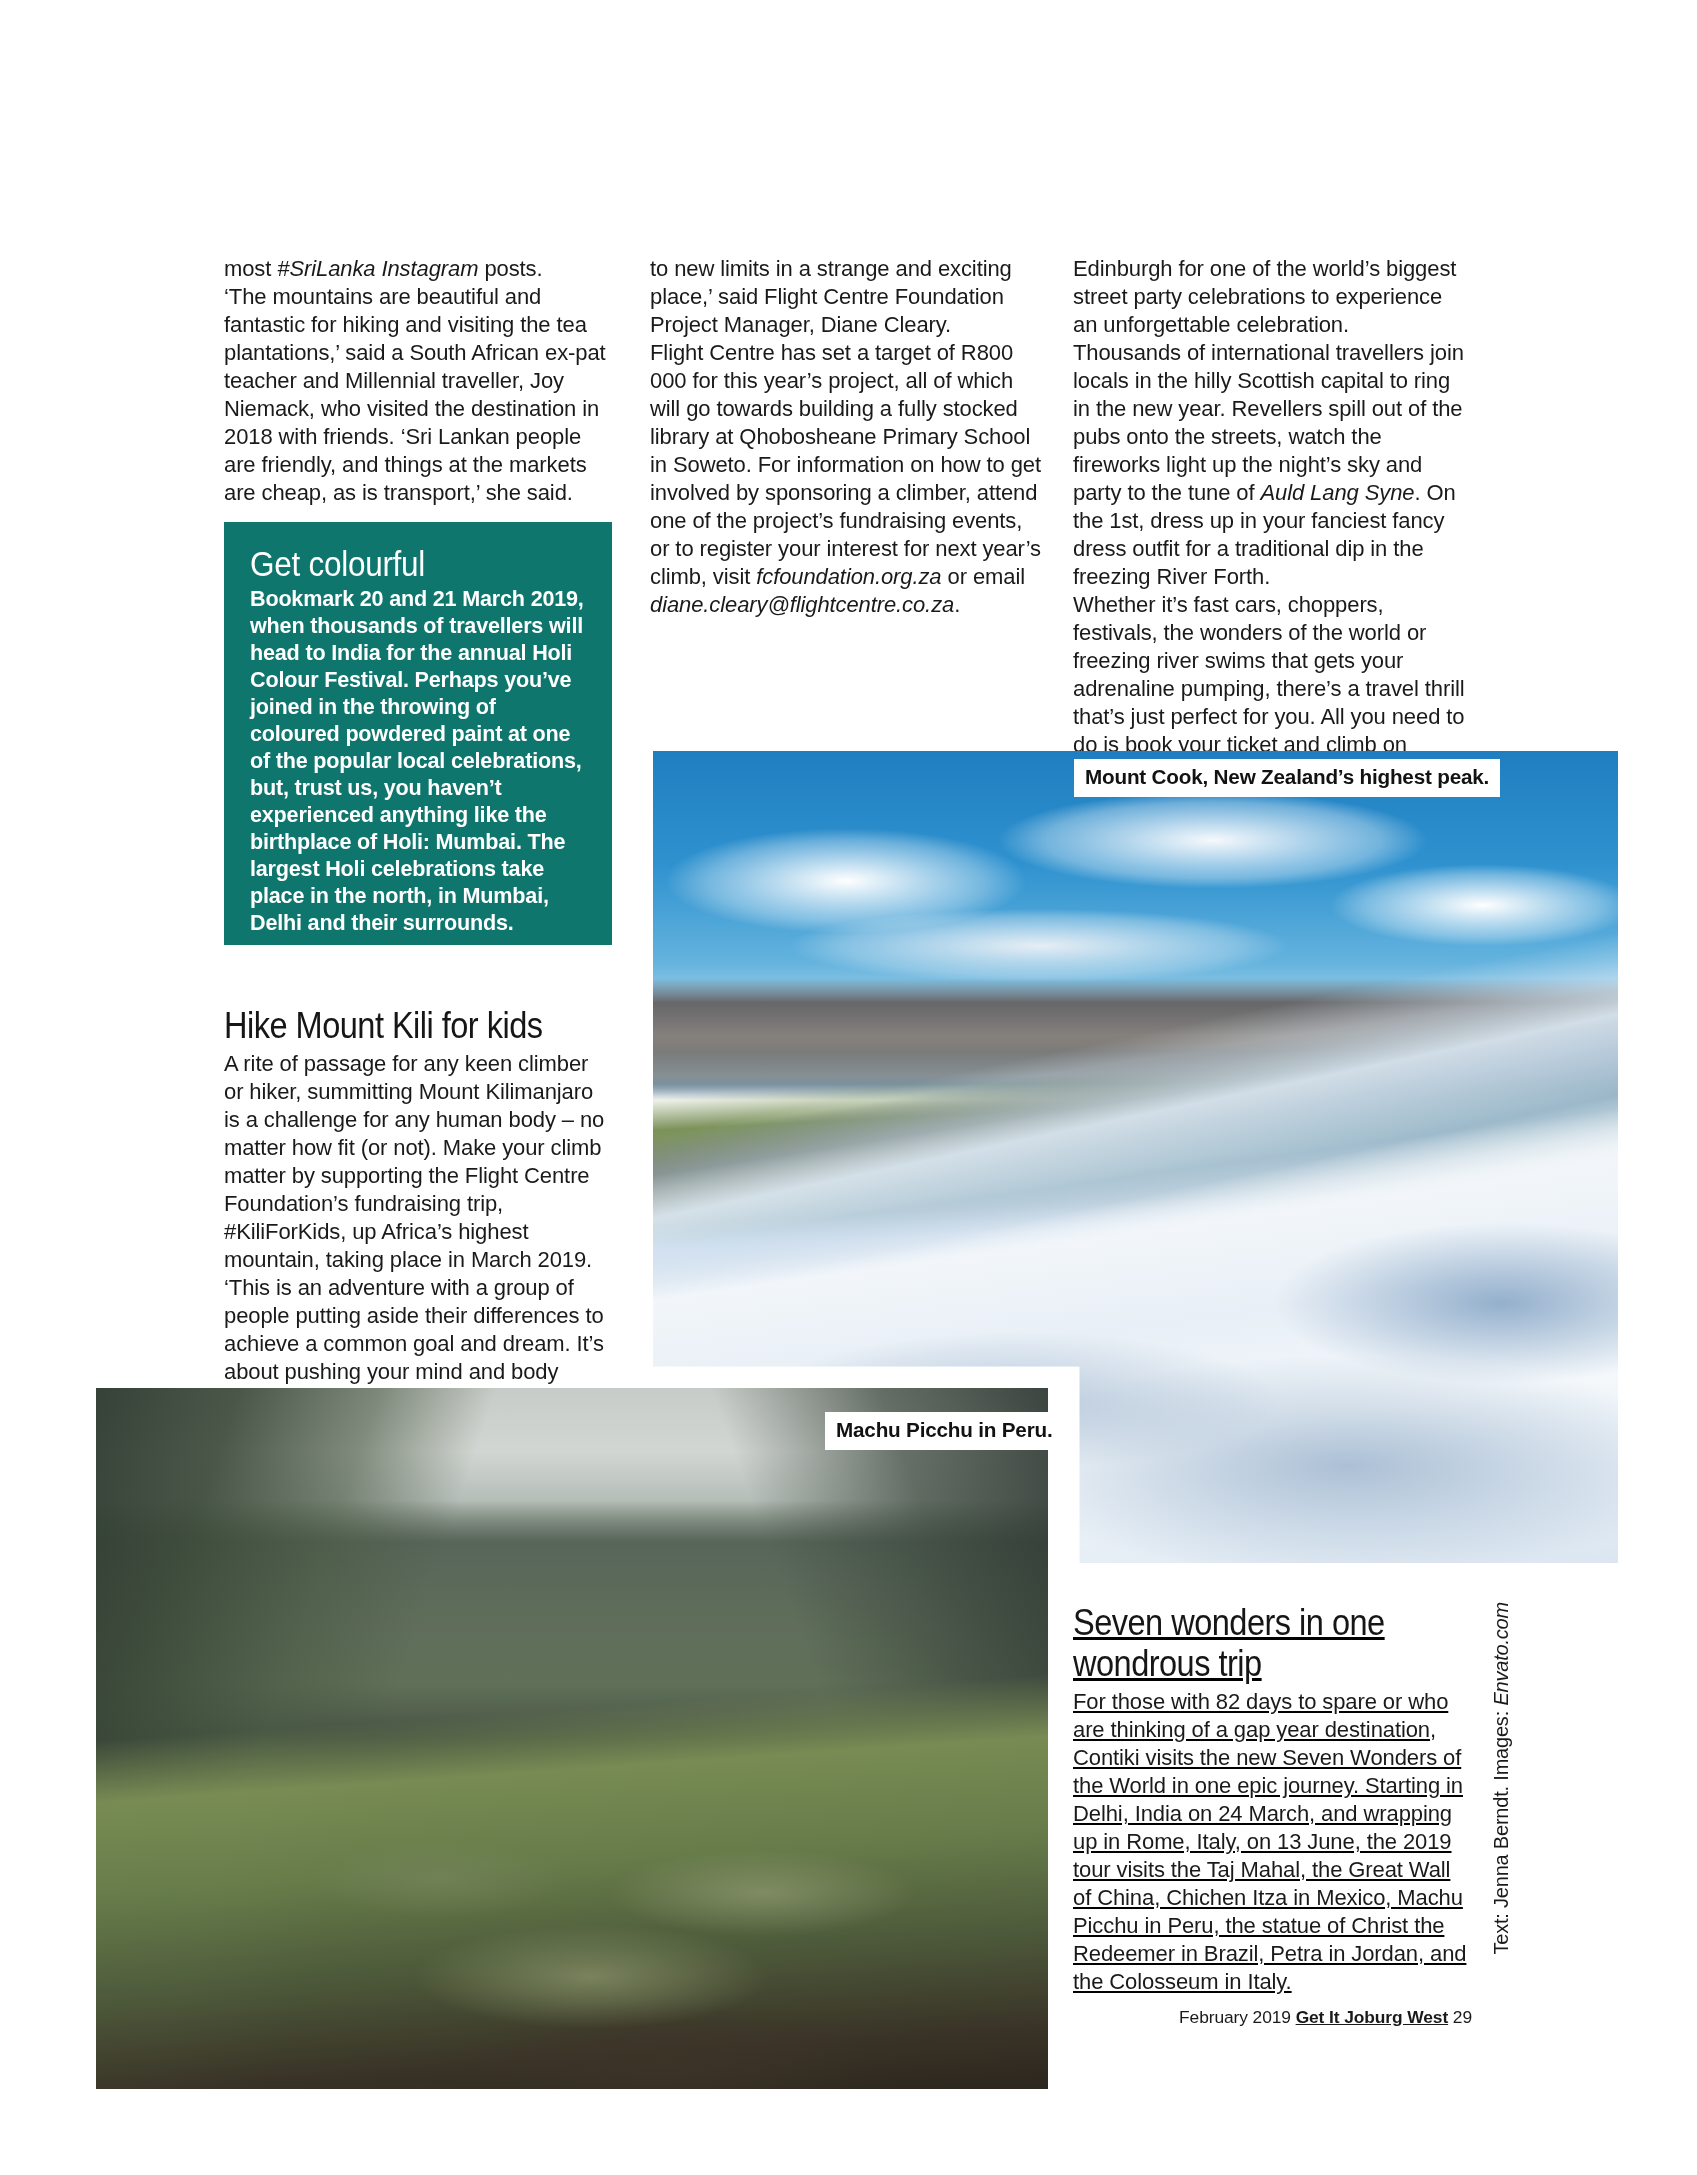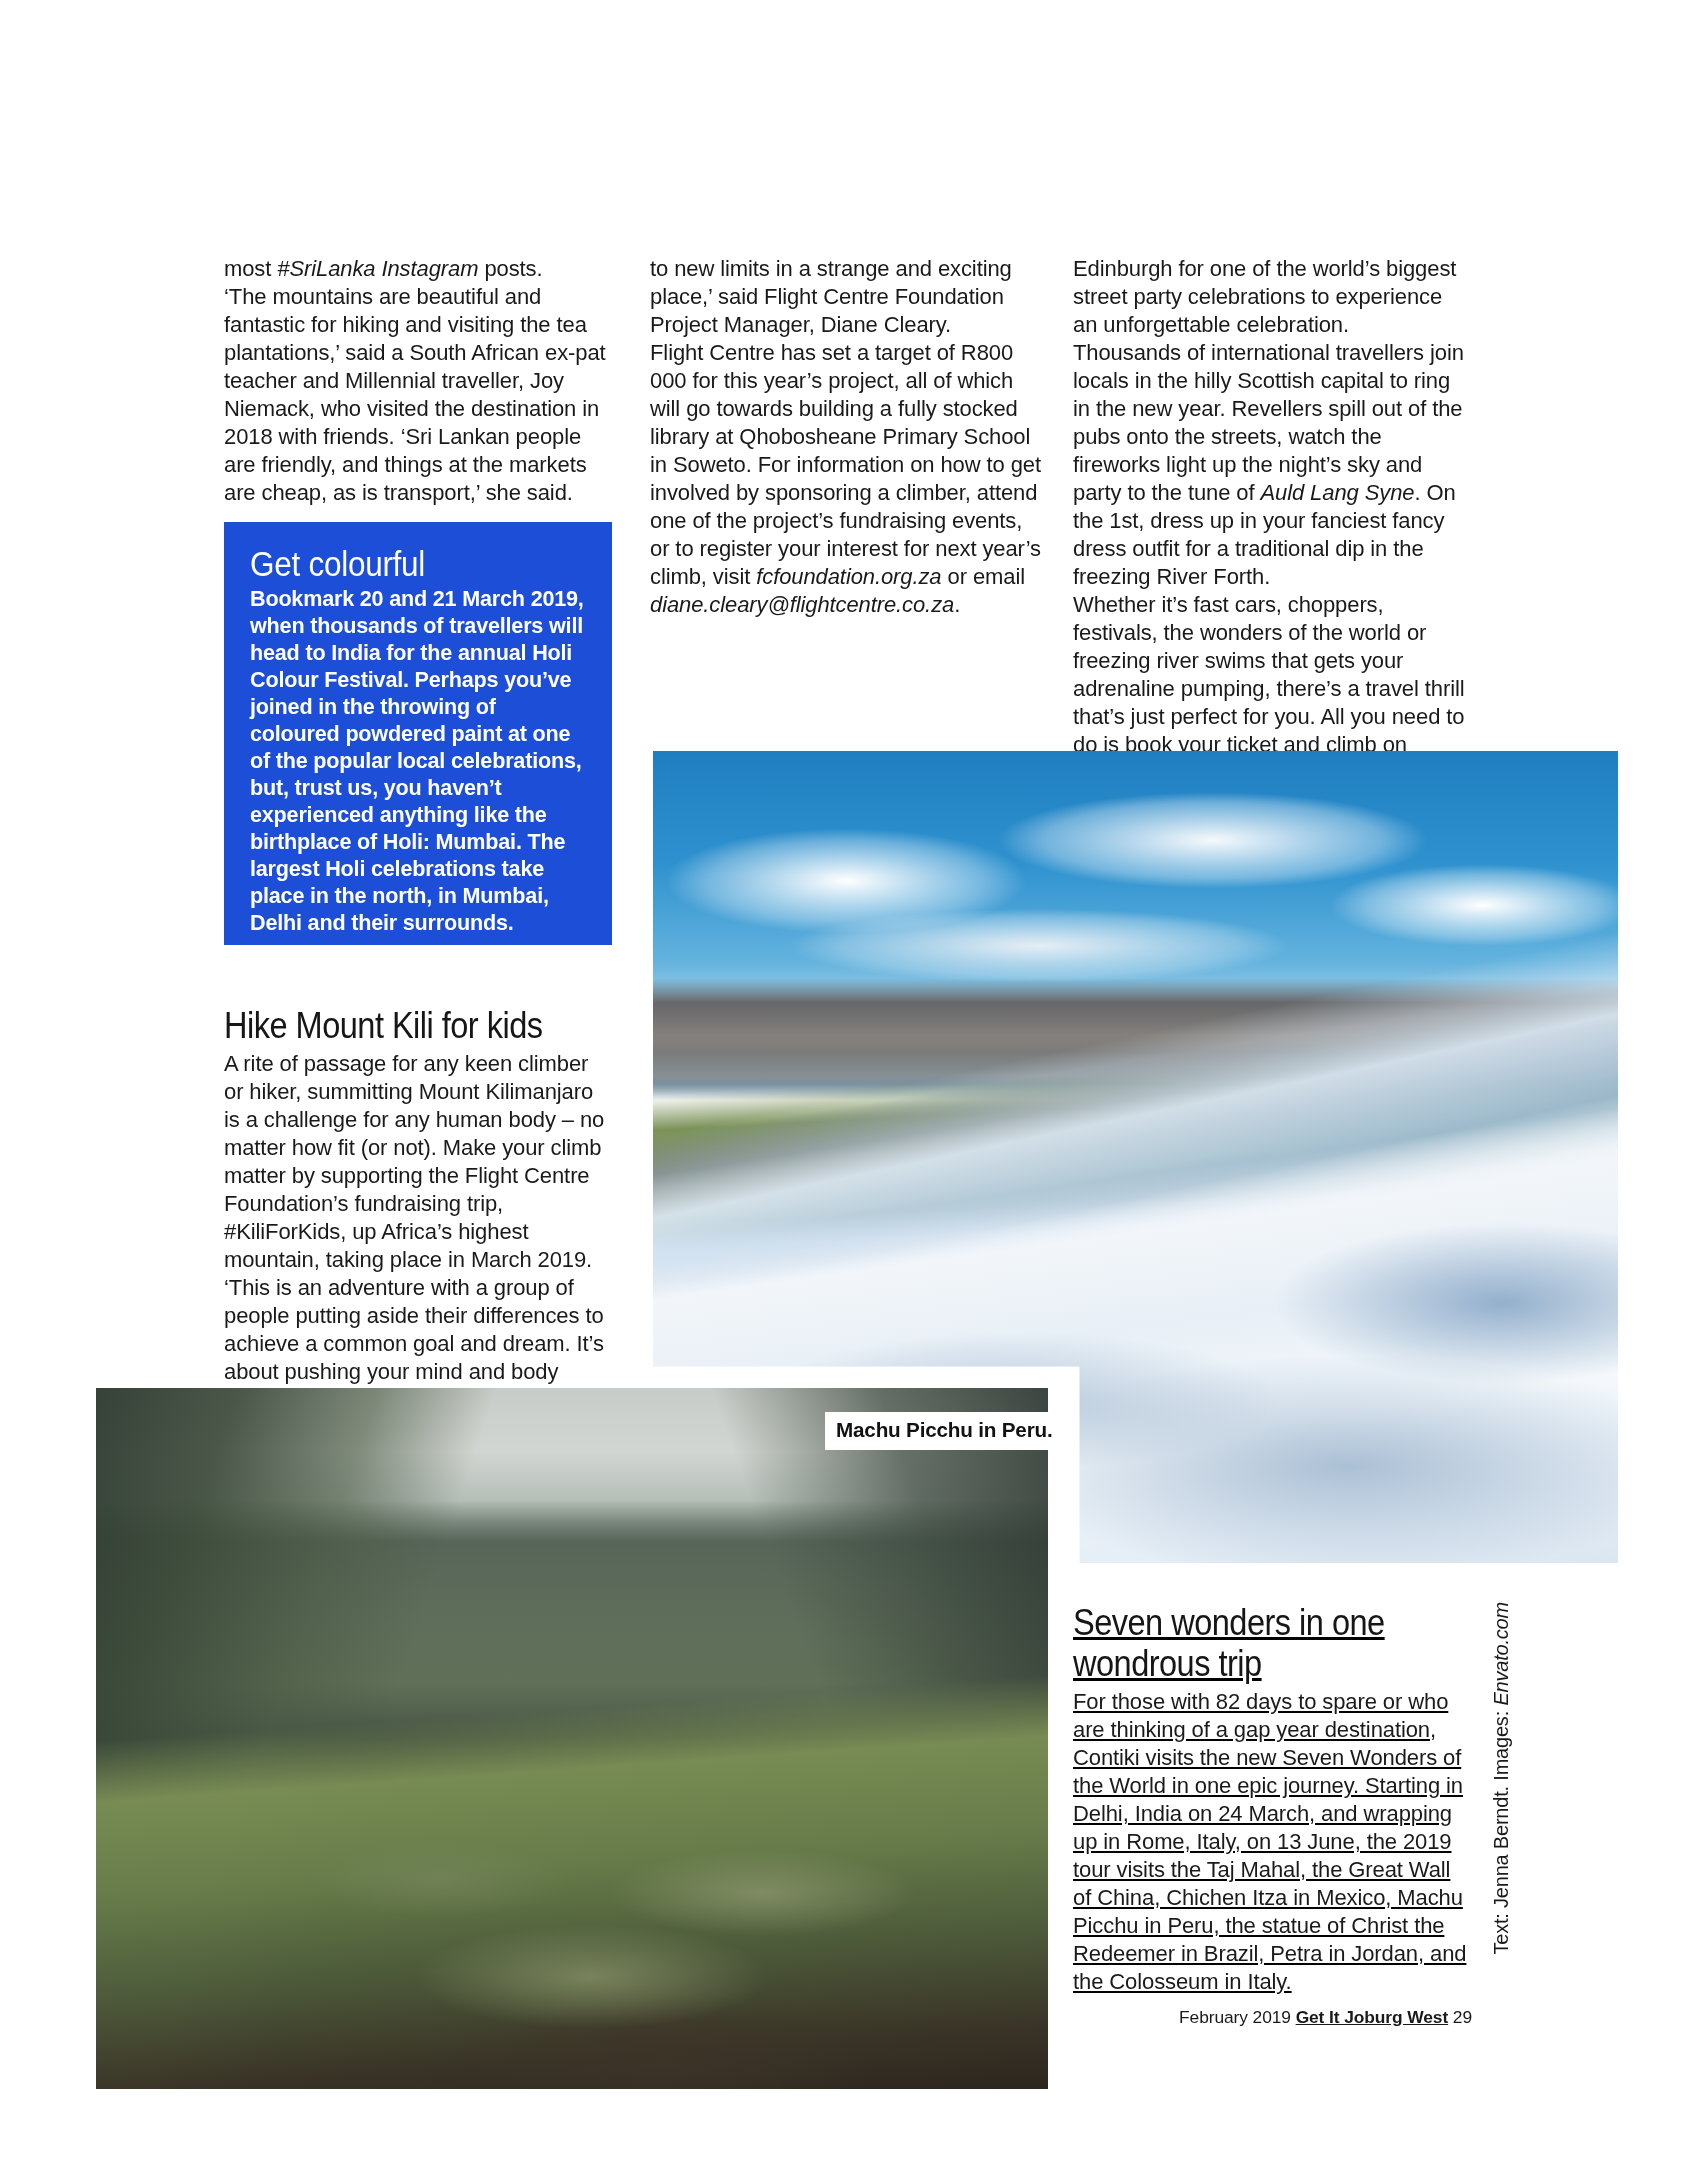--- a/index.html
+++ b/index.html
@@ -44,21 +44,21 @@
     transform-origin: left center;
     white-space: nowrap;
   }
   .heading.wrap { white-space: normal; }
 
   
   .blue-box {
     position: absolute;
     left: 224px; top: 522px;
     width: 388px; height: 423px;
-    background: #1d4ed8;
+    background: #0f766e;
     padding: 22px 26px 16.5px 26px;
   }
   .blue-box .bb-title {
     font-family: "Liberation Sans Narrow", "Liberation Sans", sans-serif;
     font-size: 35px;
     line-height: 39px;
     font-weight: 400;
     color: #ffffff;
     letter-spacing: -0.3px;
     transform: scaleX(0.9);
@@ -246,20 +246,21 @@
   </div>
 
 
   <div class="col col3">
     <p class="body-text">Edinburgh for one of the world’s biggest street party celebrations to experience an unforgettable celebration.</p>
     <p class="body-text"><span>Thousands of international travellers join locals in the hilly Scottish capital to ring in the new year. Revellers spill out of the pubs onto the streets, watch the fireworks light up the night’s sky and party to the tune of </span><em>Auld Lang Syne</em><span>. On the 1st, dress up in your fanciest fancy dress outfit for a traditional dip in the freezing River Forth.</span></p>
     <p class="body-text">Whether it’s fast cars, choppers, festivals, the wonders of the world or freezing river swims that gets your adrenaline pumping, there’s a travel thrill that’s just perfect for you. All you need to do is book your ticket and climb on board.</p>
   </div>
 
   <div class="photo" id="photo-mount-cook"></div>
+  <div class="caption" id="caption-mount-cook">Mount Cook, New Zealand’s highest peak.</div>
 
   <div class="photo" id="photo-machu-picchu"></div>
   <div class="caption" id="caption-machu-picchu">Machu Picchu in Peru.</div>
 
   <div class="col" style="left:1073px; top:1602px; width:399px;text-decoration:underline;">
     <div class="heading wrap">Seven wonders in one</div>
     <div class="heading wrap">wondrous trip</div>
     <p class="body-text" style="margin-top:3.7px;">For those with 82 days to spare or who are thinking of a gap year destination, Contiki visits the new Seven Wonders of the World in one epic journey. Starting in Delhi, India on 24 March, and wrapping up in Rome, Italy, on 13 June, the 2019 tour visits the Taj Mahal, the Great Wall of China, Chichen Itza in Mexico, Machu Picchu in Peru, the statue of Christ the Redeemer in Brazil, Petra in Jordan, and the Colosseum in Italy.</p>
   </div>
 

